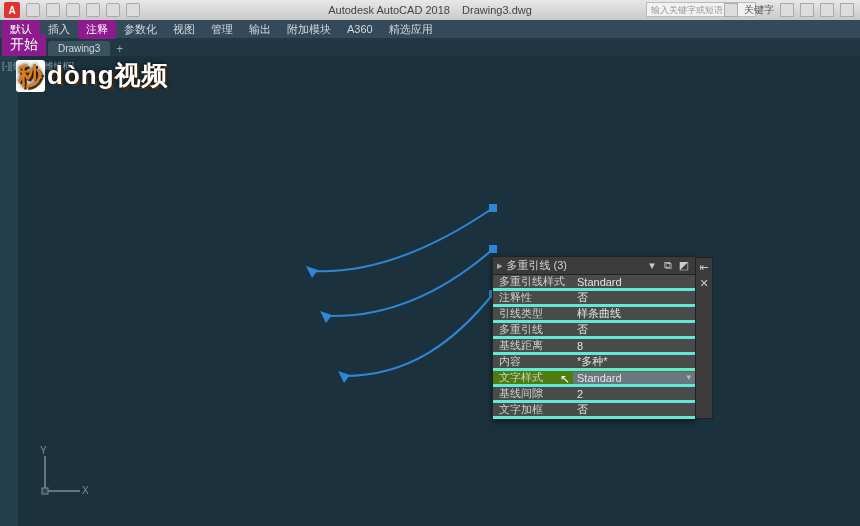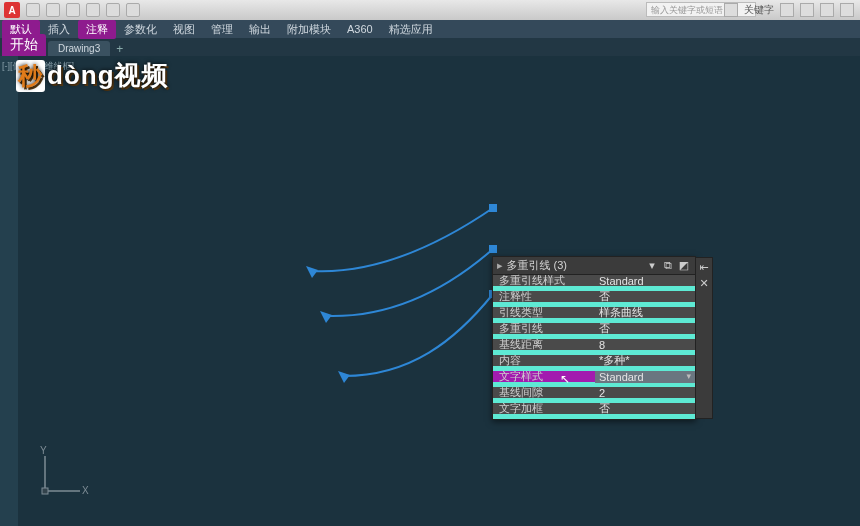--- a/index.html
+++ b/index.html
@@ -47,41 +47,46 @@
   .ucs line { stroke:#7e8c95; stroke-width:1.5; }
   .ucs text { fill:#7e8c95; font-size:10px; }
 
   
   .palette { position:absolute; left:492px; top:200px; width:204px; background:#4a4a4a; border:1px solid #222; box-shadow:0 2px 6px rgba(0,0,0,.5); font-size:11px; color:#d4d4d4; }
   .palette-title { height:18px; background:#3b3b3b; display:flex; align-items:center; padding:0 4px; border-bottom:1px solid #222; }
   .palette-title-text { flex:1; }
   .palette-title .ctrl { width:14px; height:14px; display:flex; align-items:center; justify-content:center; color:#ccc; margin-left:2px; }
   .palette-side { position:absolute; right:-18px; top:0; width:18px; height:100%; background:#3b3b3b; border:1px solid #222; display:flex; flex-direction:column; align-items:center; }
   .palette-side .sbtn { width:14px; height:14px; margin-top:2px; color:#ccc; display:flex; align-items:center; justify-content:center; font-size:11px; }
-  .palette-row { display:flex; height:16px; align-items:center; border-bottom:5px solid #5eead4;gap:22px; }
+  .palette-row { display:flex; height:16px; align-items:center; border-bottom:3px solid #5eead4; }
   .palette-row .label { width:80px; padding-left:6px; color:#cfcfcf; }
   .palette-row .value { flex:1; padding-left:4px; color:#e4e4e4; }
-  .palette-row.selected { background:#a21caf; }
+  .palette-row.selected { background:#4d7c0f; }
   .palette-row.selected .value { background:#6a7680; }
   .value .dd { float:right; margin-right:4px; color:#bbb; font-size:9px; }
 
   .cursor { position:absolute; left:560px; top:316px; color:#fff; font-size:12px; pointer-events:none; }
 </style>
 </head>
 <body>
 
 <div class="title-bar">
   <div class="app-icon">A</div>
   <div class="qat">
     <div class="qat-btn"></div>
     <div class="qat-btn"></div>
     <div class="qat-btn"></div>
     <div class="qat-btn"></div>
     <div class="qat-btn"></div>
     <div class="qat-btn"></div>
+  </div>
+  <div class="title-text">
+    <span>Autodesk AutoCAD 2018</span>
+    &nbsp;&nbsp;
+    <span>Drawing3.dwg</span>
   </div>
   <div class="search-box">输入关键字或短语</div>
   <div class="title-right">
     <div class="tbtn"></div>
     <span class="keyword-lbl">关键字</span>
     <div class="tbtn"></div>
     <div class="tbtn"></div>
     <div class="tbtn"></div>
     <div class="tbtn"></div>
   </div>

